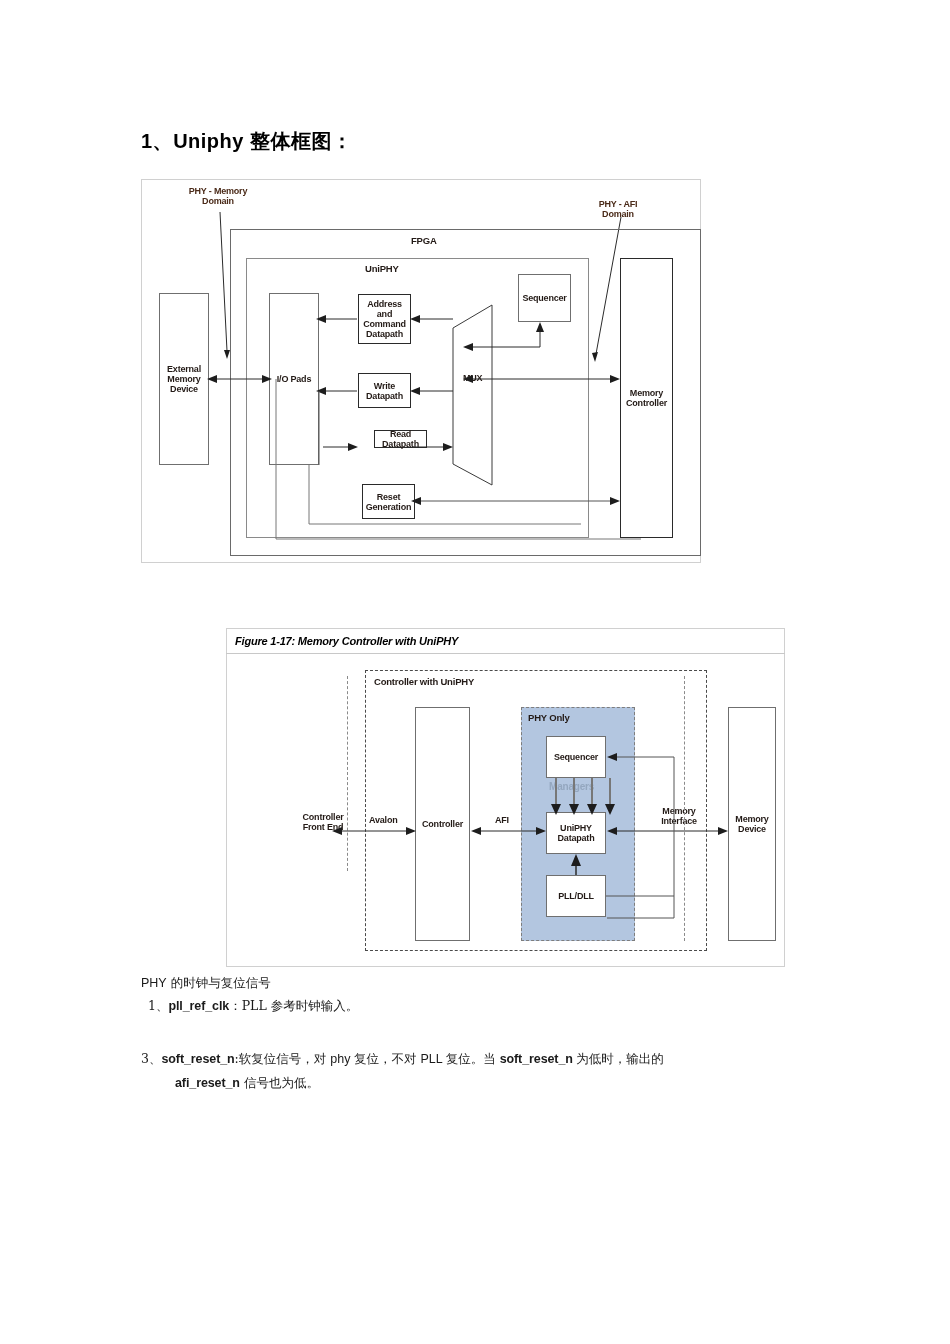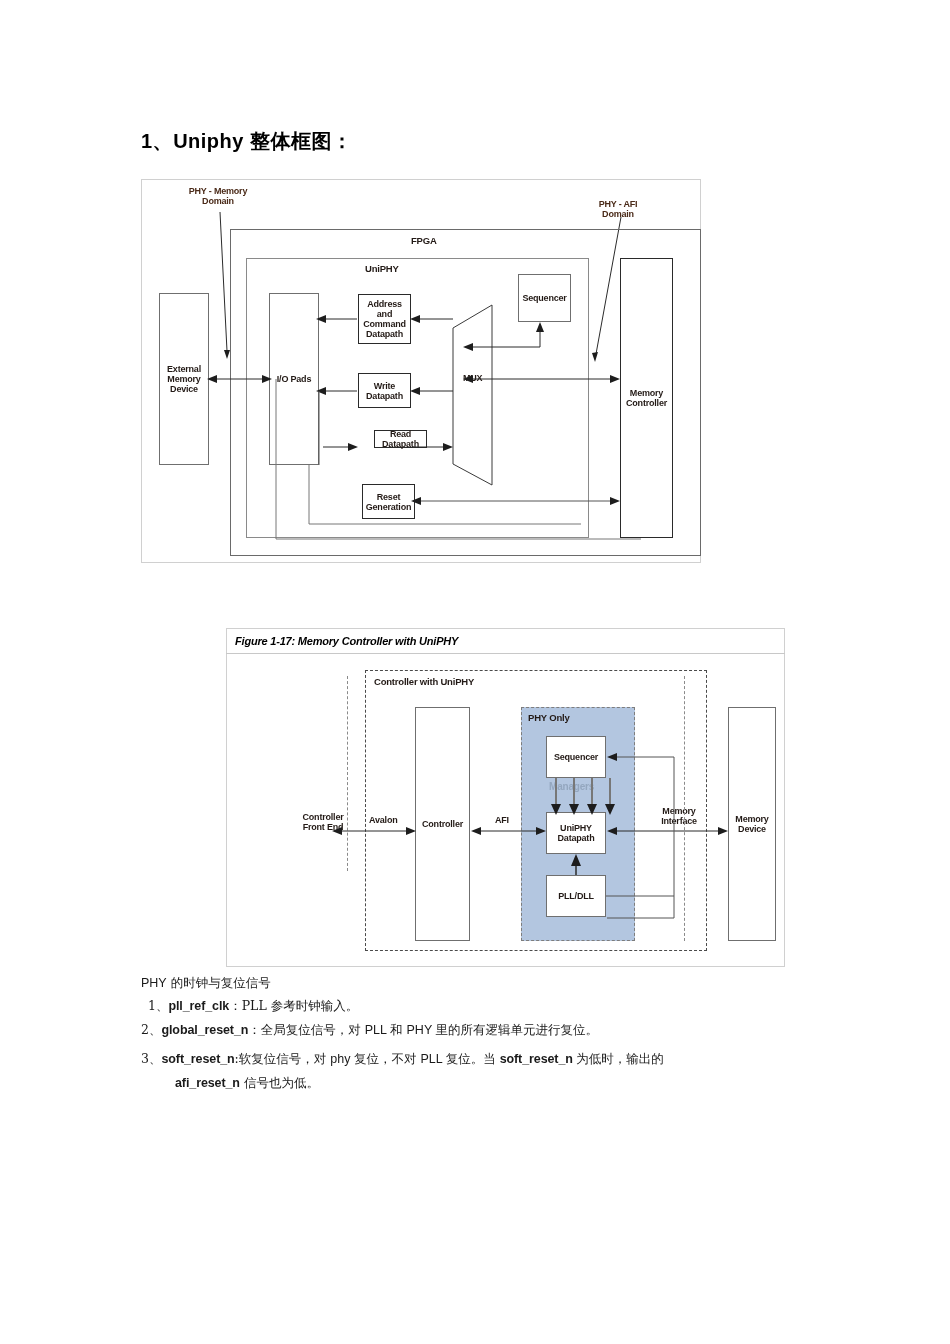--- a/index.html
+++ b/index.html
@@ -330,23 +330,20 @@
   </svg>
 
   <div class="body-line" style="left:141px;top:975px;">
     <span class="lat">PHY</span><span class="cjk"> 的时钟与复位信号</span>
   </div>
 
   <div class="body-line" style="left:148px;top:998px;text-align:center;">
     <span class="cjk idx">1、</span><span class="mono">pll_ref_clk</span><span class="cjk">：PLL </span><span class="cjk">参考时钟输入。</span>
   </div>
 
-  <div class="body-line" style="left:141px;top:1022px;">
-    <span class="cjk idx">2、</span><span class="mono">global_reset_n</span><span class="cjk">：全局复位信号，对 </span><span class="lat">PLL </span><span class="cjk">和 </span><span class="lat">PHY </span><span class="cjk">里的所有逻辑单元进行复位。</span>
-  </div>
 
   <div class="body-line" style="left:141px;top:1051px;">
     <span class="cjk idx">3、</span><span class="mono">soft_reset_n</span><span class="cjk">:软复位信号，对 </span><span class="lat">phy </span><span class="cjk">复位，不对 </span><span class="lat">PLL </span><span class="cjk">复位。当 </span><span class="mono">soft_reset_n </span><span class="cjk">为低时，输出的</span>
   </div>
 
   <div class="body-line" style="left:175px;top:1075px;">
     <span class="mono">afi_reset_n</span><span class="cjk"> 信号也为低。</span>
   </div>
 
 </div>

